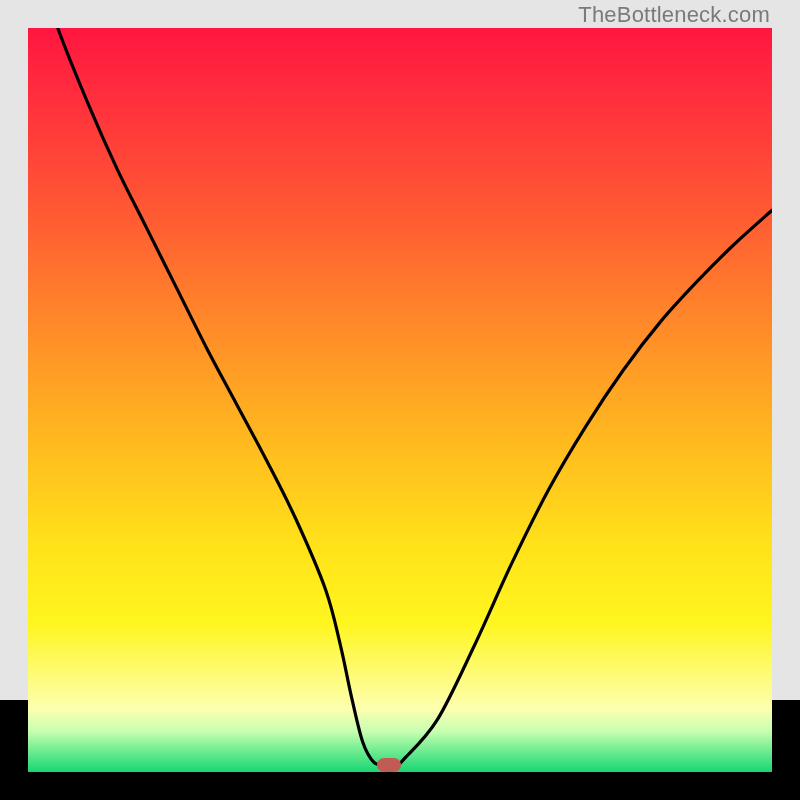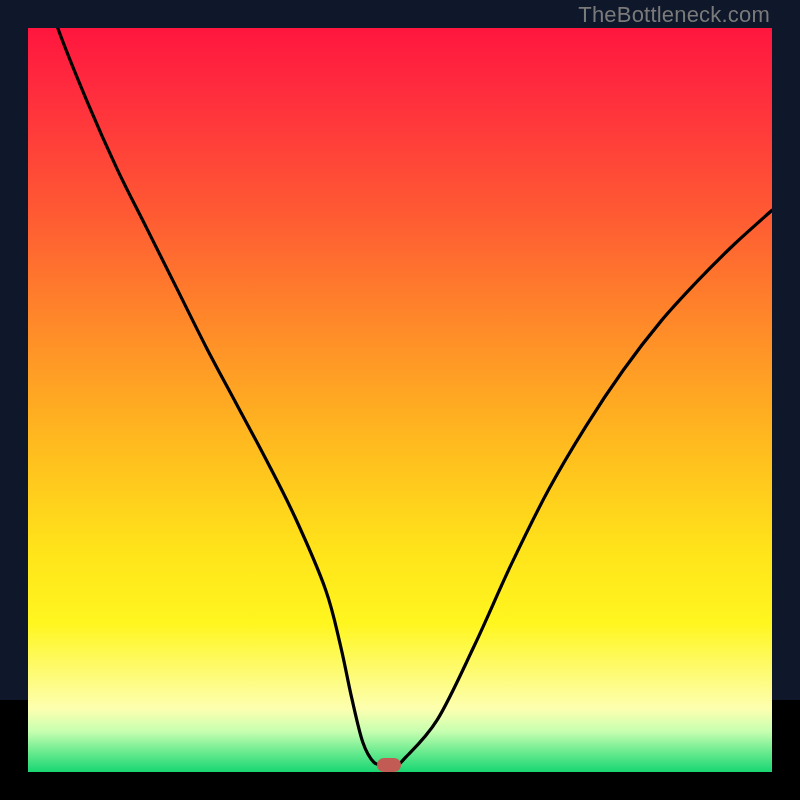--- a/index.html
+++ b/index.html
@@ -10,21 +10,21 @@
     background: #000000;
     overflow: hidden;
     font-family: Arial, Helvetica, sans-serif;
   }
   .frame {
     position: absolute;
     left: 0;
     top: 0;
     width: 800px;
     height: 700px;
-    background: #0f172a;
+    background: #e5e5e5;
     text-align: right;
   }
   .plot-area {
     position: absolute;
     left: 28px;
     top: 28px;
     width: 744px;
     height: 744px;
     overflow: hidden;
   }

